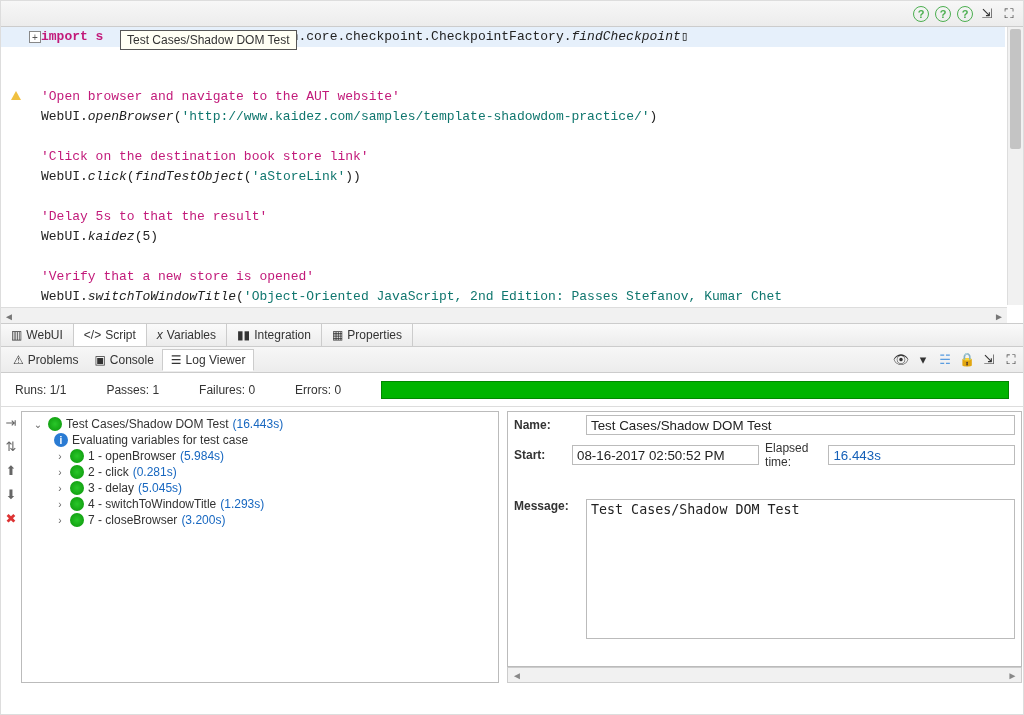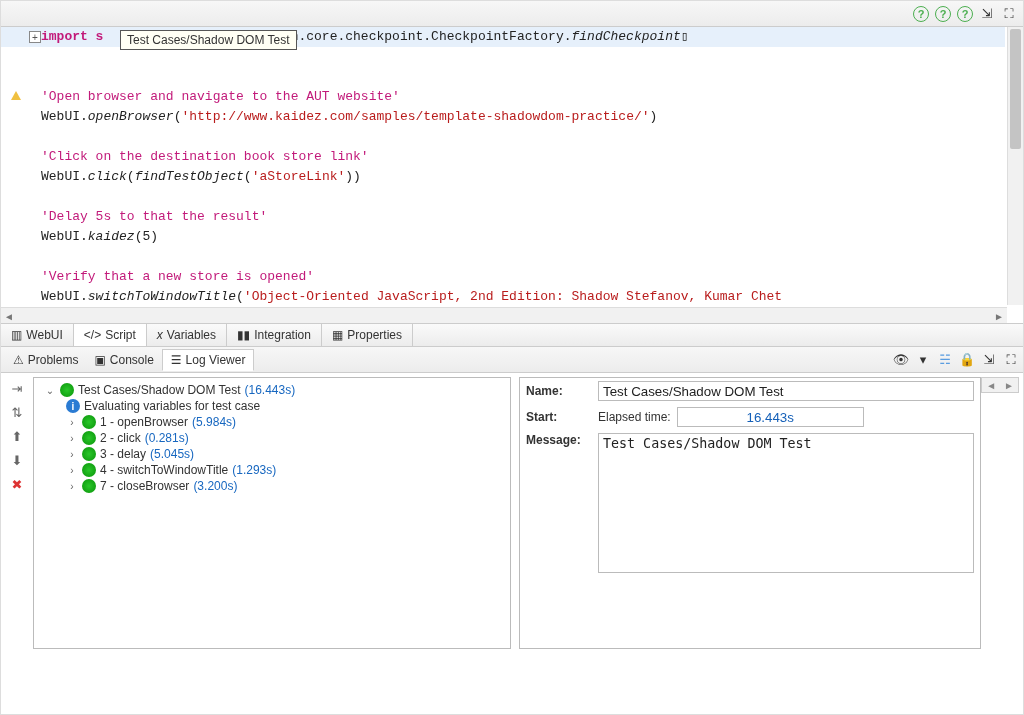--- a/index.html
+++ b/index.html
@@ -98,21 +98,21 @@
   position:absolute;
   left: 40px; top: 0; right: 20px; bottom: 18px;
   font-family: Consolas, "Courier New", monospace;
   font-size: 13px;
   line-height: 20px;
   white-space: pre;
   color: #222;
   overflow:hidden;
 }
 .kw  { color: #c21a7a; font-weight: bold; }
-.str { color: #b91c1c; margin-top: 32px; }
+.str { color: #0f766e; margin-top: 32px; }
 .ital{ font-style: italic; color: #222; }
 .str2{ color: #c21a7a; }
 .first-line-highlight {
   position:absolute; left:0; right:18px; top:0; height:20px;
   background: #e6f0fb; z-index:0;
 }
 .vscroll {
   position:absolute; right:0; top:0; bottom:18px; width:16px;
   background:#f1f1f1; border-left:1px solid #ddd;
 }
@@ -183,31 +183,31 @@
 }
 .twist { color:#666;font-size:10px;width:12px;text-align:center;cursor:pointer;}
 .lvl1 { padding-left:6px;}
 .lvl2 { padding-left:28px;}
 .ok-badge {
   width:14px;height:14px;border-radius:50%;background:radial-gradient(#29c729,#0a930a);
 }
 .info-badge { width:14px;height:14px;border-radius:50%;background:#2a7bd3;color:#fff;display:flex;align-items:center;justify-content:center;font-size:10px;font-weight:bold;}
 .dur { color:#1767c0;}
 .detail-pane {
-  flex:1; margin:4px 4px 4px 4px; display:flex; flex-direction:row;
+  flex:1; margin:4px 4px 4px 4px; display:flex; flex-direction:column;
 }
 .detail-grid {
   border:1px solid #bbb; flex:1; overflow:auto;
 }
 .drow { display:flex; align-items:center; padding:3px 6px; gap:6px;}
 .dlabel { width:66px; font-weight:bold;}
 .dinput {
   flex:1; border:1px solid #bbb; padding:2px 4px; background:#fff; height:20px; color:#222;
 }
-.dinput.small { flex:0 0 66px; color:#1560b8;text-align:center;}
+.dinput.small { flex:0 0 66px; color:#1560b8;}
 .det-hscroll{ height:16px; background:#f1f1f1; border:1px solid #ccc;display:flex;align-items:center;}
 .det-hscroll span{font-size:10px;color:#888;padding:0 4px;}
 .det-hscroll span.r{margin-left:auto;}
 </style>
 </head>
 <body>
 
 <div class="top-tabbar">
   <div class="top-right-icons">
     <span class="qmark">?</span>
@@ -233,21 +233,21 @@
 <span class="str2">'Open browser and navigate to the AUT website'</span>
 <span>WebUI.</span><span class="ital">openBrowser</span><span>(</span><span class="str">'http://www.kaidez.com/samples/template-shadowdom-practice/'</span><span>)</span>
 
 <span class="str2">'Click on the destination book store link'</span>
 <span>WebUI.</span><span class="ital">click</span><span>(</span><span class="ital">findTestObject</span><span>(</span><span class="str">'aStoreLink'</span><span>))</span>
 
 <span class="str2">'Delay 5s to that the result'</span>
 <span>WebUI.</span><span class="ital">kaidez</span><span>(5)</span>
 
 <span class="str2">'Verify that a new store is opened'</span>
-<span>WebUI.</span><span class="ital">switchToWindowTitle</span><span>(</span><span class="str">'Object-Oriented JavaScript, 2nd Edition: Shadow Stefanov, Kumar Chet</span></pre>
+<span>WebUI.</span><span class="ital">switchToWindowTitle</span><span>(</span><span class="str">'Object-Oriented JavaScript, 2nd Edition: Passes Stefanov, Kumar Chet</span></pre>
     <div class="vscroll">
         <div class="thumb"></div>
       </div>
     <div class="hscroll">
        <span class="lar">◄</span>
        <span class="rar">►</span>
     </div>
   </div>
   <div class="editor-bottom-tabs">
     <div class="etab">▥ <span>WebUI</span></div>
@@ -268,20 +268,27 @@
     <div class="ptab active">☰ <span>Log Viewer</span></div>
     <div class="panel-right-icons">
       <span class="hi">👁</span>
       <span class="hi">▾</span>
       <span class="hi" style="color:#5a9de0">☵</span>
       <span class="hi" style="color:#2a8a2a">🔒</span>
       <span class="hi">⇲</span>
       <span class="hi">⛶</span>
     </div>
   </div>
+  <div class="runs-line">
+    <span class="lbl">Runs:  1/1</span>
+    <span class="lbl">Passes:  1</span>
+    <span class="lbl">Failures:  0</span>
+    <span class="lbl">Errors:  0</span>
+    <div class="prog-bar"></div>
+  </div>
   <div class="bottom-split">
     <div class="left-tools">
       <span class="tbtn">⇥</span>
       <span class="tbtn">⇅</span>
       <span class="tbtn">⬆</span>
       <span class="tbtn">⬇</span>
       <span class="tbtn redx">✖</span>
     </div>
     <div class="tree-pane">
       <div class="tree-node lvl1">
@@ -326,24 +333,25 @@
       </div>
     </div>
     <div class="detail-pane">
       <div class="detail-grid">
         <div class="drow">
           <span class="dlabel">Name:</span>
           <input class="dinput" value="Test Cases/Shadow DOM Test" style="">
         </div>
         <div class="drow">
           <span class="dlabel">Start:</span>
+          <input class="dinput" value="08-16-2017 02:50:52 PM" style="">
           <span style="font-weight:normal">Elapsed time:</span>
           <input class="dinput small" value="16.443s" style="">
         </div>
-        <div class="drow" style="align-items:flex-start;">
+        <div class="drow" style="align-items:flex-start;margin-top:24px;">
           <span class="dlabel">Message:</span>
           <textarea class="dinput" style="height: 140px; resize: none;">Test Cases/Shadow DOM Test</textarea>
         </div>
       </div>
       <div class="det-hscroll">
         <span>◄</span>
         <span class="r">►</span>
       </div>
     </div>
   </div>

